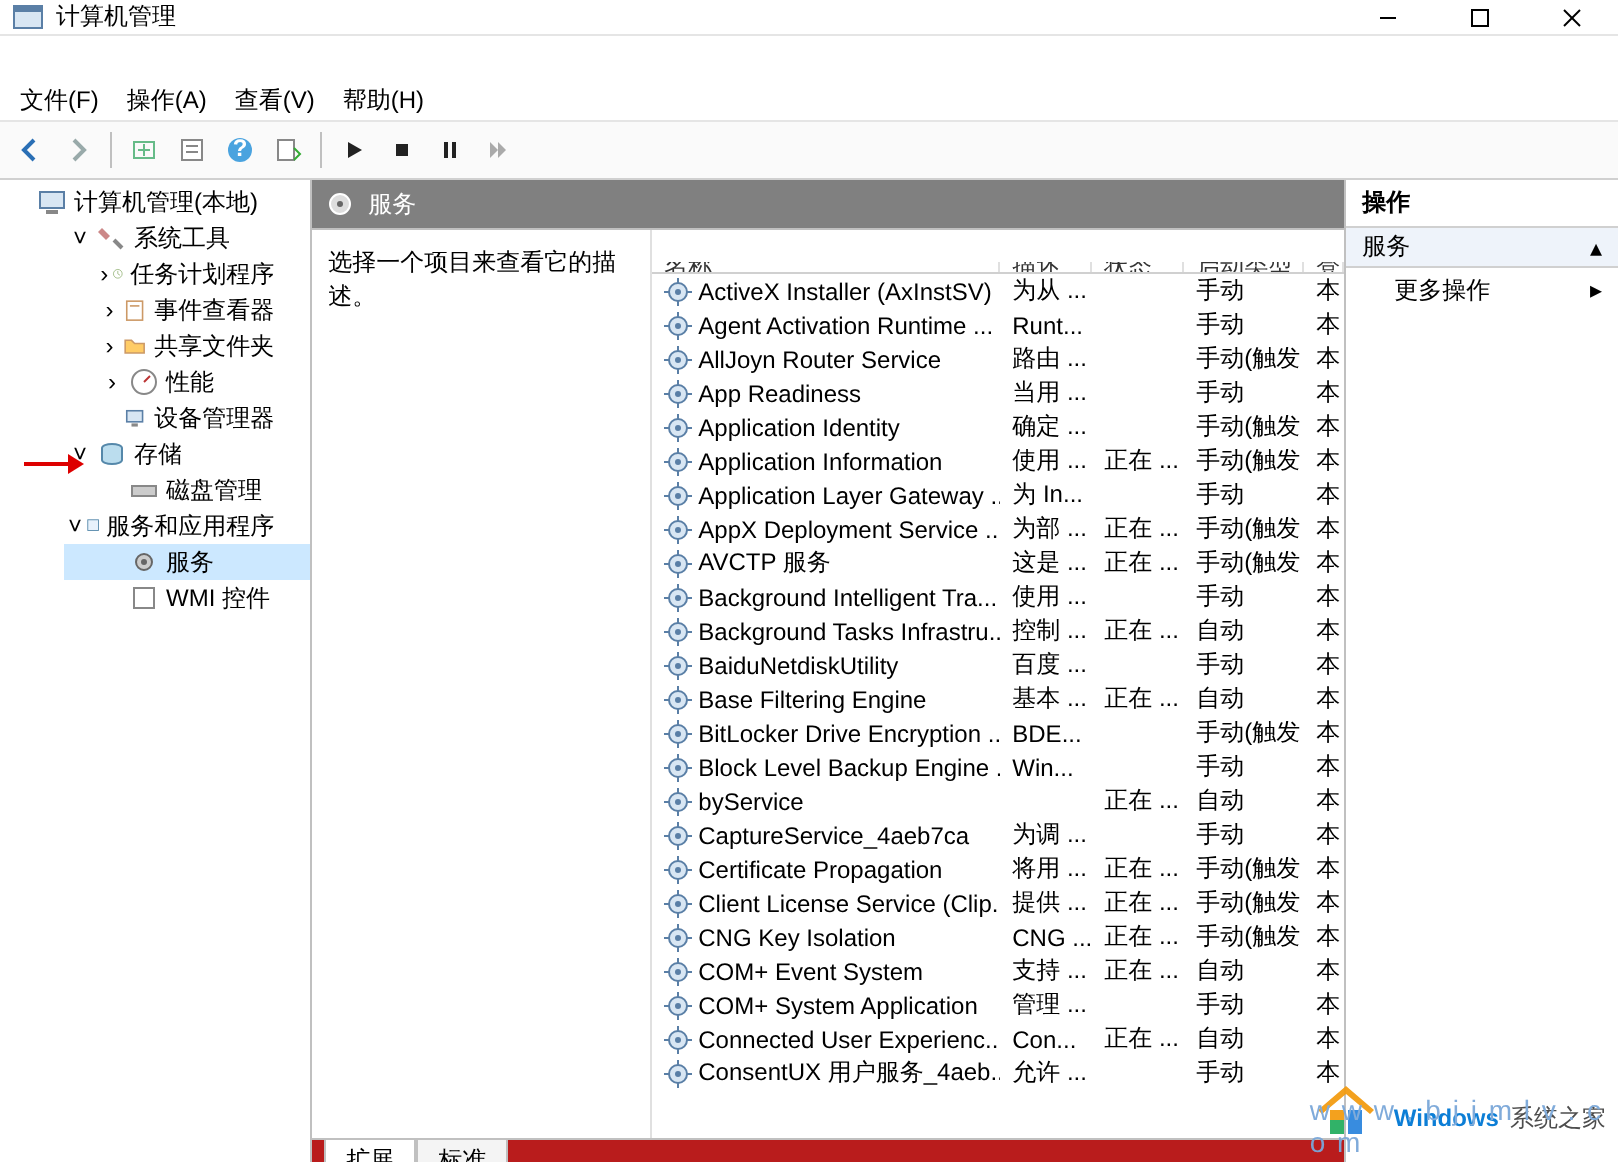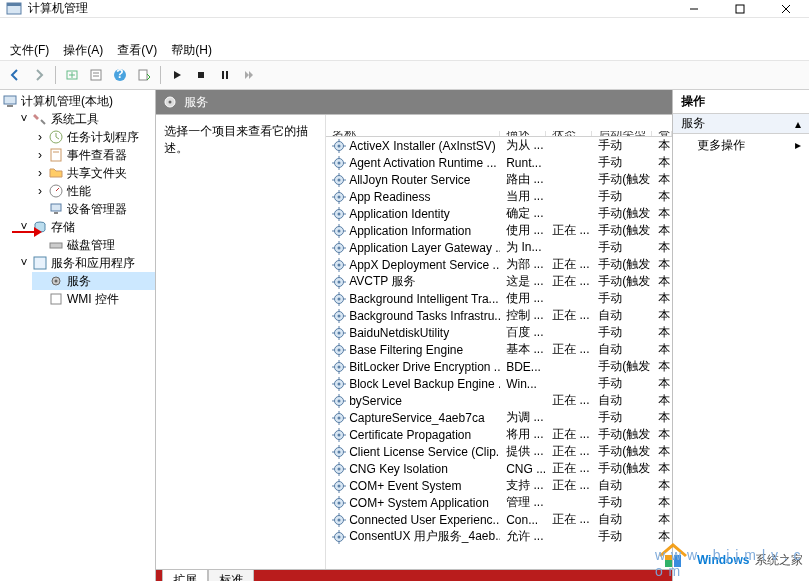--- a/index.html
+++ b/index.html
@@ -23,21 +23,21 @@
 
 
 .main { display: flex; height: calc(581px - 30px - 20px - 30px); }
 .tree-pane { width: 178px; border-right: 1px solid #c0c0c0; overflow: auto; background: #fff; padding: 2px 0; }
 .center-pane { flex: 1; display: flex; flex-direction: column; border-right: 1px solid #c0c0c0; }
 .actions-pane { width: 155px; background: #fff; }
 
 
 .tree { list-style: none; }
 .tree ul { list-style: none; padding-left: 16px; }
-.tree-item { display: flex; align-items: center; height: 18px; padding: 0 2px; white-space: nowrap; cursor: default; }
+.tree-item { display: flex; align-items: center; height: 18px; padding: 0 18px; white-space: nowrap; cursor: default; }
 .tree-item .exp { width: 12px; height: 12px; display: inline-flex; align-items: center; justify-content: center; margin-right: 2px; }
 .tree-item .ticon { width: 16px; height: 16px; display: inline-flex; align-items: center; justify-content: center; margin-right: 3px; }
 .tree-item.selected { background: #cce8ff; }
 .red-arrow { position: absolute; left: 10px; top: 225px; pointer-events: none; }
 
 
 .center-header { height: 24px; background: #808080; color: #fff; display: flex; align-items: center; padding: 0 6px; gap: 6px; }
 .center-header .gear { width: 16px; height: 16px; }
 
 

